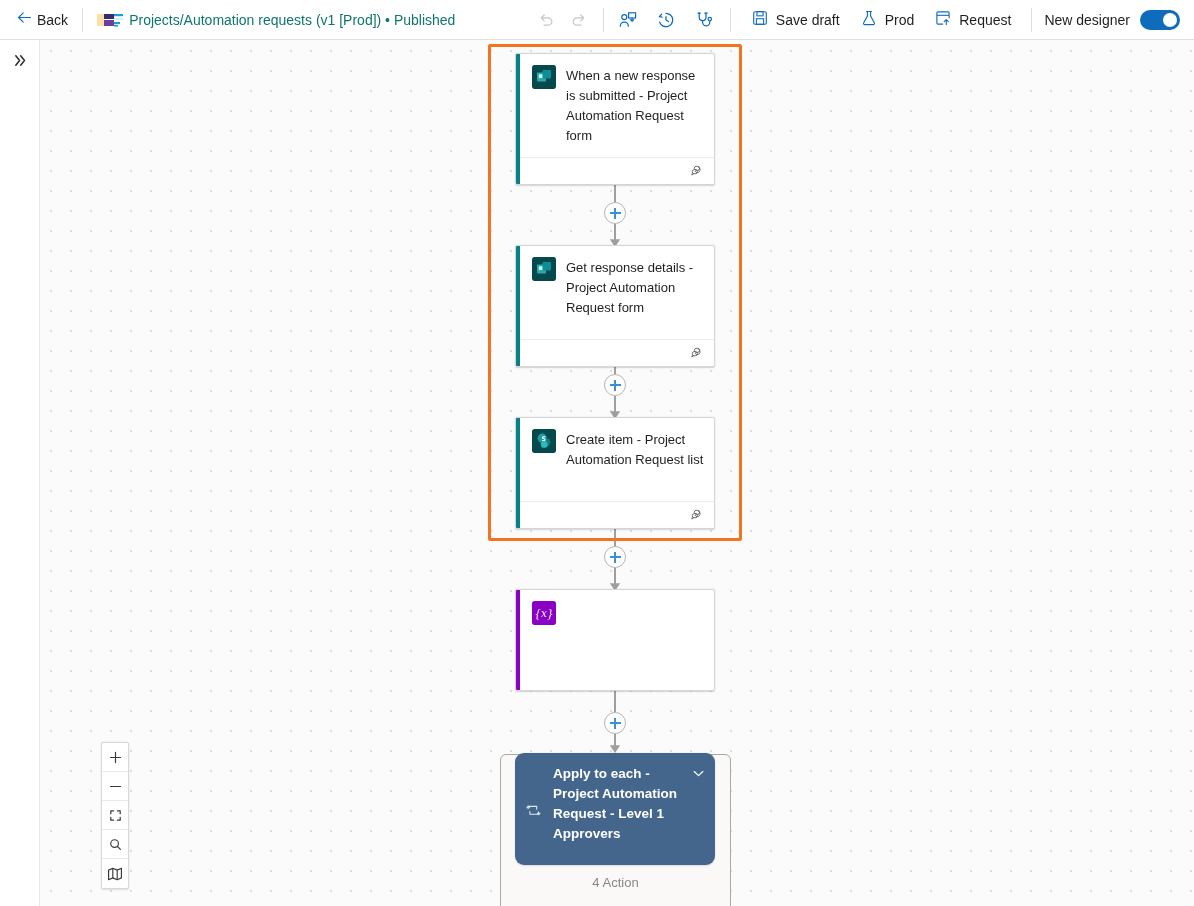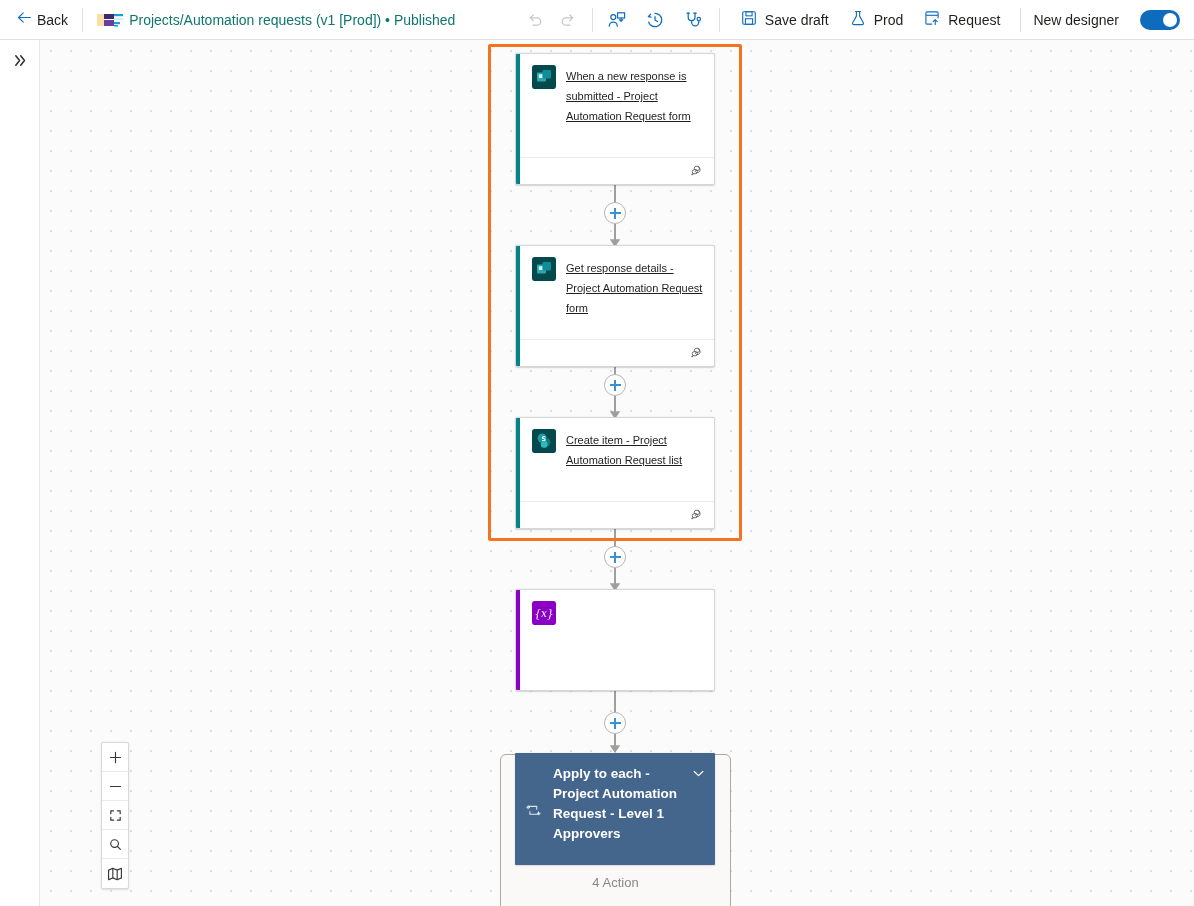--- a/index.html
+++ b/index.html
@@ -48,21 +48,21 @@
   .tb-grp.gap4 > * + * { margin-left: 6px; }
 
   .tb-text-btn {
     display: flex; align-items: center; gap: 7px;
     height: 32px; padding: 0 10px;
     cursor: pointer; border-radius: 2px;
     font-size: 14px; color: #201f1e;
     white-space: nowrap;
   }
   .toggle-wrap {
-    display: flex; align-items: center; gap: 21px;
+    display: flex; align-items: center; gap: 10px;
     padding: 0 14px 0 12px;
   }
   .toggle-label { font-size: 14px; color: #201f1e; white-space: nowrap; }
   .toggle {
     width: 40px; height: 20px; border-radius: 10px;
     background: #0f6cbd; position: relative; cursor: pointer; flex: none;
   }
   .toggle .knob {
     position: absolute; top: 3px; right: 3px;
     width: 14px; height: 14px; border-radius: 50%;
@@ -122,22 +122,22 @@
     width: 4px; flex: none; border-radius: 1px 0 0 1px;
   }
   .node .nbody { flex: 1 1 auto; min-width: 0; display: flex; flex-direction: column; }
   .node .ntop {
     display: flex; align-items: flex-start; gap: 10px;
     padding: 11px 10px 11px 12px;
     flex: 1 1 auto;
   }
   .node .nicon { flex: none; width: 24px; height: 24px; border-radius: 2px; display: block; }
   .node .ntitle {
-    font-size: 11px; line-height: 20px; color: #1f1f1f;
-    word-wrap: break-word; padding-top: 1px; text-decoration: underline;
+    font-size: 13px; line-height: 20px; color: #1f1f1f;
+    word-wrap: break-word; padding-top: 1px;
   }
   .node .nfoot {
     border-top: 1px solid #ededed;
     height: 27px; flex: none;
     display: flex; align-items: center; justify-content: flex-end;
     padding-right: 10px;
   }
   .comment-ico { cursor: pointer; display: block; }
 
   
@@ -181,21 +181,21 @@
     left: 460px; top: 835px; width: 231px;
     text-align: center;
     font-size: 13px; color: #8a8886;
     z-index: 11;
   }
   .scope-header {
     position: absolute;
     left: 475px; top: 713px;
     width: 200px; height: 112px;
     background: #44658c;
-    border-radius: 1px;
+    border-radius: 9px;
     display: flex; align-items: flex-start;
     padding: 11px 8px 11px 10px;
     cursor: pointer;
     z-index: 13;
     box-shadow: 0 0.6px 1.8px rgba(0,0,0,0.12);
   }
   .scope-header .loop-ico { flex: none; width: 20px; margin-top: 38px; }
   .scope-header .sh-title {
     flex: 1 1 auto; min-width: 0;
     font-size: 13.5px; line-height: 20px; font-weight: bold;

